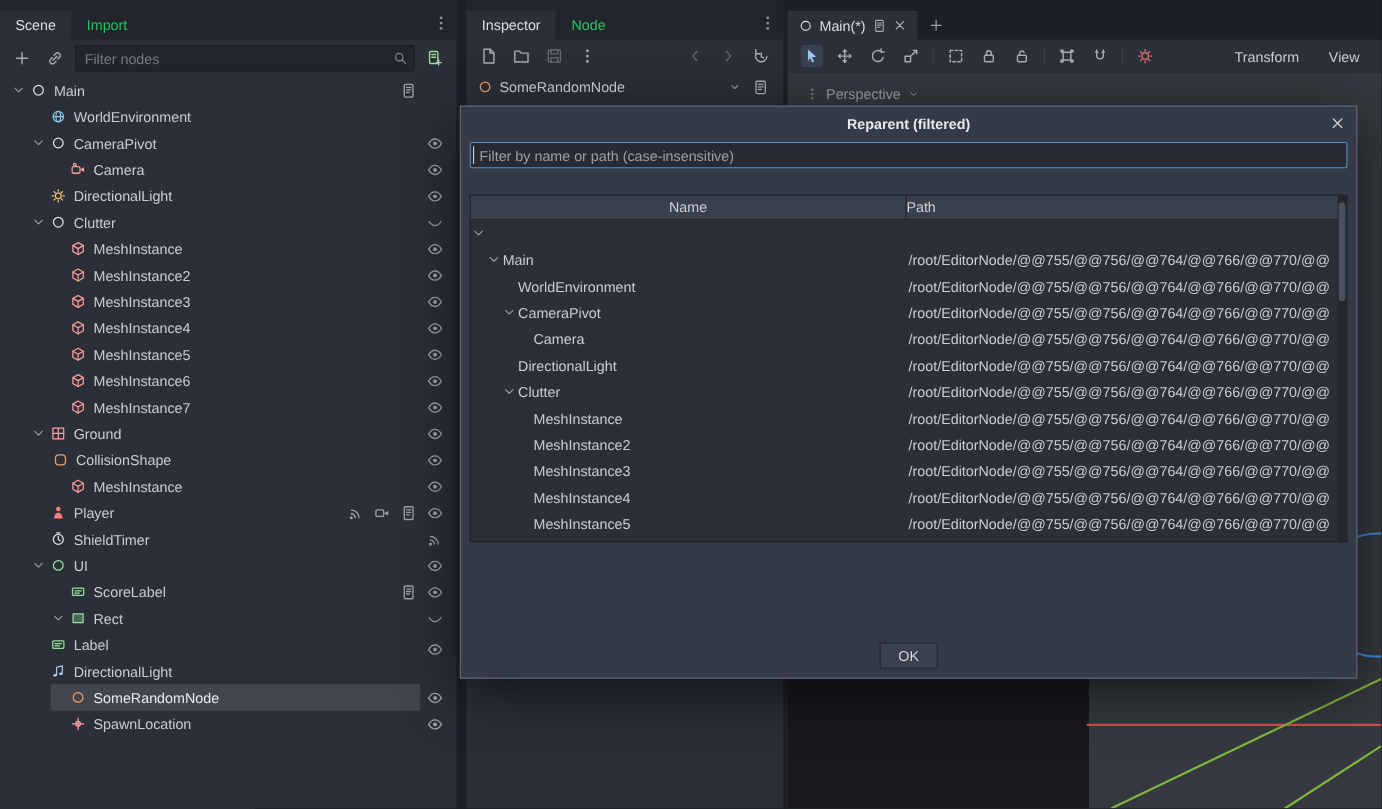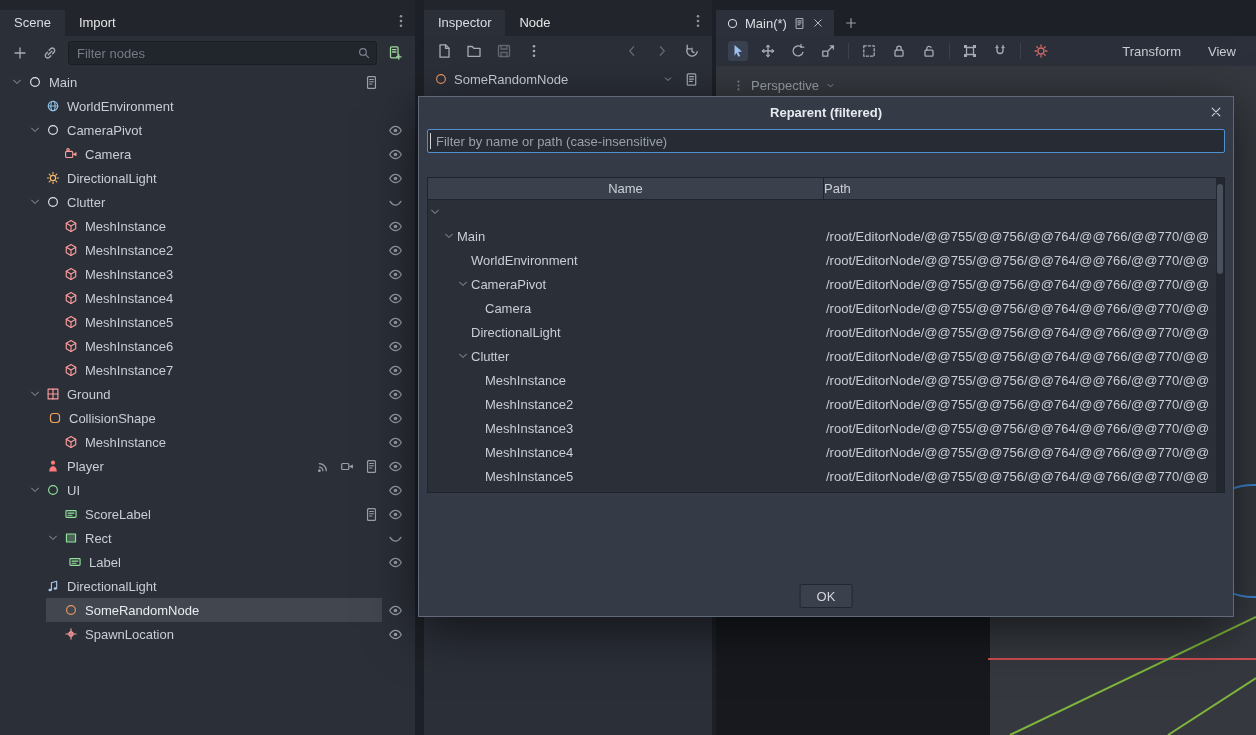--- a/index.html
+++ b/index.html
@@ -4,21 +4,21 @@
 <style>
 *{box-sizing:border-box}
 html,body{margin:0;padding:0}
 body{width:1256px;height:735px;overflow:hidden;position:relative;background:#1d2026;
 font-family:"Liberation Sans","DejaVu Sans",sans-serif;font-size:13px;color:#c9cdd4;user-select:none}
 .dock{position:absolute;background:#2b2f38}
 #scene-dock{left:0;top:0;width:415px;height:735px}
 #inspector-dock{left:424px;top:0;width:288px;height:735px}
 #viewport-dock{position:absolute;left:716px;top:0;width:540px;height:735px;background:#1d2026}
 .tabbar{height:36px;background:#22252c;display:flex;align-items:flex-end;position:relative}
-.tab{height:26px;line-height:26px;padding:0 14px;color:#e5e5e5}
+.tab{height:26px;line-height:26px;padding:0 14px;color:#22c55e}
 .tab.active{background:#2b2f38;color:#dbdee3}
 .dockmenu{position:absolute;right:6px;top:13px;width:16px;height:16px;display:inline-flex}
 .tools{display:flex;align-items:center;gap:10px}
 .tbtn{display:inline-flex;width:20px;height:20px;align-items:center;justify-content:center;border-radius:3px}
 .tbtn.active{background:#3a4150}
 .tbtn.dim{opacity:.45}
 .flexsp{flex:1}
 .stoolbar{height:34px;display:flex;align-items:center;gap:8px;padding:0 10px}
 .filterbox{flex:1;position:relative;height:24px;background:#21252c;border:1px solid #1a1d23;border-radius:3px}
 .filterinput{width:100%;height:22px;background:transparent;border:none;outline:none;color:#c9cdd4;
@@ -489,20 +489,41 @@
             <span class="ricon">
               <svg width="15" height="15" viewBox="0 0 16 16" fill="none" stroke="#9ba1aa" stroke-width="1.3" stroke-linecap="round" stroke-linejoin="round">
                 <path d="M1.8 8C3.6 5 5.8 3.6 8 3.6S12.4 5 14.2 8c-1.8 3-4 4.4-6.2 4.4S3.6 11 1.8 8z"></path>
                 <circle cx="8" cy="8" r="1.9" fill="#9ba1aa" stroke="none"></circle>
               </svg>
             </span>
           </div>
         </div>
         <div class="srow" style="padding-left: 28px;">
           <div class="srow-main">
+            <span class="exp"></span>
+            <span class="nicon">
+              <svg width="14" height="14" viewBox="0 0 16 16" fill="none" stroke="#e3e5e9" stroke-width="1.3" stroke-linecap="round" stroke-linejoin="round">
+                <circle cx="8" cy="8.4" r="5.2"></circle>
+                <path d="M8 5.4v3l2 1.6"></path>
+                <path d="M6.4 1.6h3.2"></path>
+              </svg>
+            </span>
+            <span class="nlabel">ShieldTimer</span>
+          </div>
+          <div class="rights">
+            <span class="ricon">
+              <svg width="15" height="15" viewBox="0 0 16 16" fill="none" stroke="#9ba1aa" stroke-width="1.3" stroke-linecap="round" stroke-linejoin="round">
+                <circle cx="3.6" cy="12.4" r="1.5" fill="#9ba1aa" stroke="none"></circle>
+                <path d="M3.6 8.6a3.8 3.8 0 013.8 3.8M3.6 5a7.4 7.4 0 017.4 7.4"></path>
+              </svg>
+            </span>
+          </div>
+        </div>
+        <div class="srow" style="padding-left: 28px;">
+          <div class="srow-main">
             <span class="exp">
               <svg width="12" height="12" viewBox="0 0 16 16" fill="none" stroke="#9ba1aa" stroke-width="1.3" stroke-linecap="round" stroke-linejoin="round">
                 <path d="M3.5 5.5 8 10l4.5-4.5"></path>
               </svg>
             </span>
             <span class="nicon">
               <svg width="14" height="14" viewBox="0 0 16 16" fill="none" stroke="#93e29b" stroke-width="1.3" stroke-linecap="round" stroke-linejoin="round">
                 <circle cx="8" cy="8" r="5"></circle>
               </svg>
             </span>
@@ -558,21 +579,21 @@
             <span class="nlabel">Rect</span>
           </div>
           <div class="rights">
             <span class="ricon">
               <svg width="15" height="15" viewBox="0 0 16 16" fill="none" stroke="#9ba1aa" stroke-width="1.3" stroke-linecap="round" stroke-linejoin="round">
                 <path d="M2.2 6.8C4 9.6 6 10.8 8 10.8s4-1.2 5.8-4"></path>
               </svg>
             </span>
           </div>
         </div>
-        <div class="srow" style="padding-left: 50px;">
+        <div class="srow" style="padding-left: 28px; align-items: flex-end;">
           <div class="srow-main">
             <span class="exp"></span>
             <span class="nicon">
               <svg width="14" height="14" viewBox="0 0 16 16" fill="none" stroke="#93e29b" stroke-width="1.3" stroke-linecap="round" stroke-linejoin="round">
                 <rect x="2.2" y="4.2" width="11.6" height="7.6" rx="1"></rect>
                 <path d="M4.6 7h6.8M4.6 9.4h4.6"></path>
               </svg>
             </span>
             <span class="nlabel">Label</span>
           </div>

